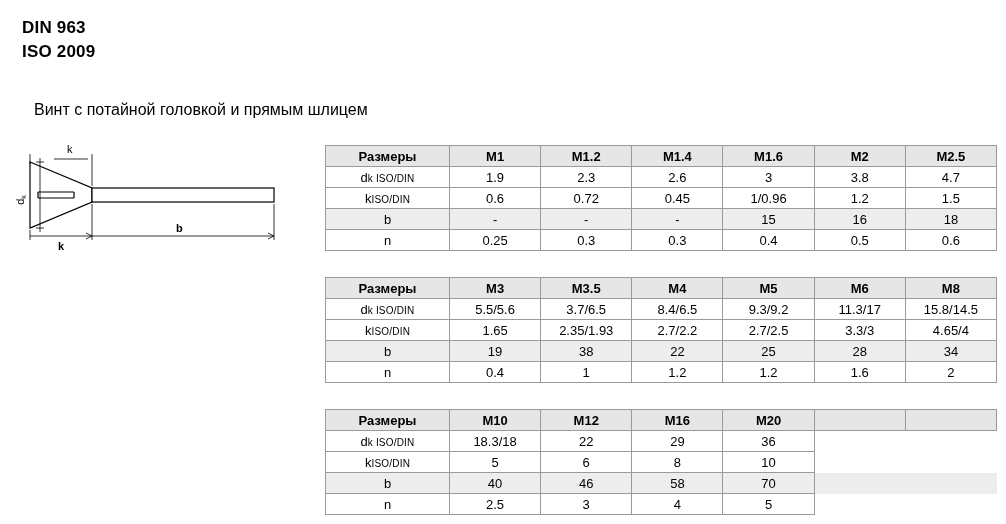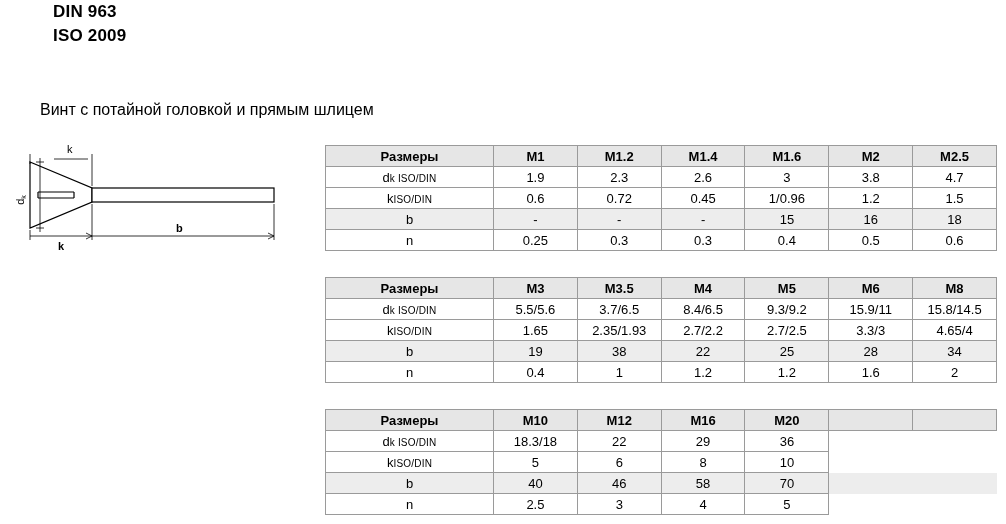--- a/index.html
+++ b/index.html
@@ -11,32 +11,31 @@
     width: 1006px;
     height: 524px;
     position: relative;
     font-family: "Liberation Sans", sans-serif;
     color: #000000;
     overflow: hidden;
   }
   .titles {
     position: absolute;
     left: 22px;
-    top: 0;
-    margin-left: 31px;
+    top: 16px;
   }
   .title-line {
     font-size: 17px;
     font-weight: bold;
     line-height: 24px;
     letter-spacing: 0.2px;
   }
   .subtitle {
     position: absolute;
-    left: 40px;
+    left: 34px;
     top: 101px;
     font-size: 16px;
     font-weight: normal;
   }
   .drawing {
     position: absolute;
     left: 10px;
     top: 140px;
     width: 300px;
     height: 110px;
@@ -64,21 +63,21 @@
   }
   table.dim th {
     font-weight: bold;
     background: #e6e6e6;
     font-size: 13px;
   }
   table.dim tr.shaded td {
     background: #ededed;
   }
   table.dim td.label, table.dim th.label {
-    width: 168px;
+    width: 124px;
   }
   table.dim td.empty {
     border: none;
     background: #ffffff;
   }
   .sub {
     font-size: 10px;
     vertical-align: baseline;
     letter-spacing: 0.2px;
   }
@@ -196,21 +195,21 @@
       <th>M5</th>
       <th>M6</th>
       <th>M8</th>
     </tr>
     <tr>
       <td class="label"><span class="lbl">d</span><span class="sub">k ISO/DIN</span></td>
       <td>5.5/5.6</td>
       <td>3.7/6.5</td>
       <td>8.4/6.5</td>
       <td>9.3/9.2</td>
-      <td>15.9/11</td>
+      <td>11.3/17</td>
       <td>15.8/14.5</td>
     </tr>
     <tr>
       <td class="label"><span class="lbl">k</span><span class="sub">ISO/DIN</span></td>
       <td>1.65</td>
       <td>2.35/1.93</td>
       <td>2.7/2.2</td>
       <td>2.7/2.5</td>
       <td>3.3/3</td>
       <td>4.65/4</td>

